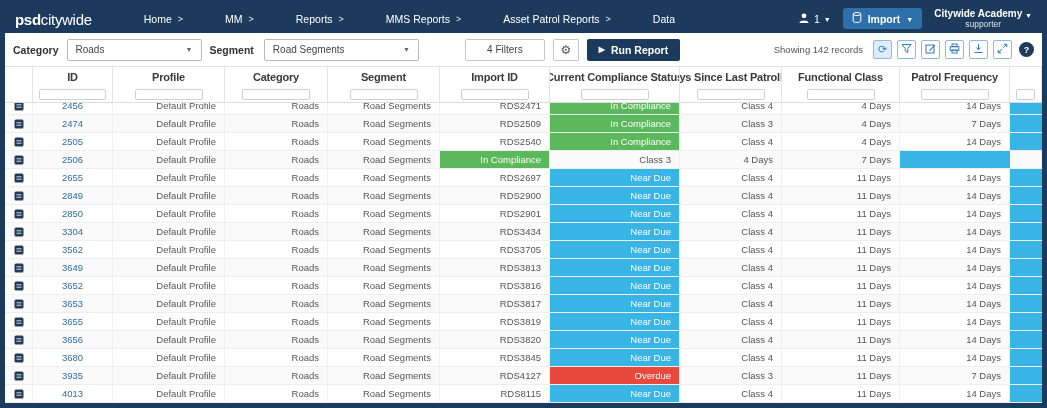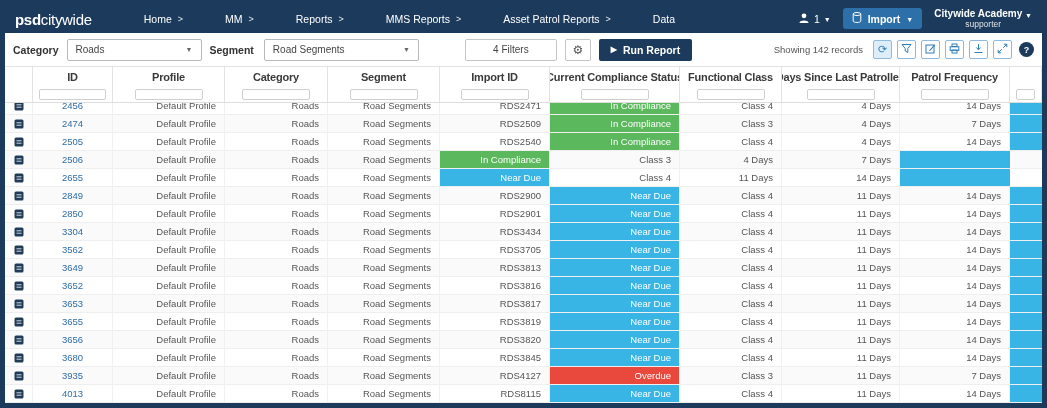--- a/index.html
+++ b/index.html
@@ -46,21 +46,21 @@
     padding: 0 8px; font-size: 10px; color: #444; cursor: pointer;
   }
   .sel-caret { color: #666; font-size: 7px; margin-left: 8px; }
   .w-cat { width: 135px; }
   .w-seg { width: 155px; margin-left: 2px; }
   .btn-outline {
     height: 22px; border: 1px solid #c5c5c5; background: #fff; border-radius: 2px;
     font-size: 10px; color: #444; display: flex; align-items: center; justify-content: center;
     cursor: pointer;
   }
-  .filters-btn { width: 92px; margin-left: 38px; }
+  .filters-btn { width: 80px; margin-left: 38px; }
   .gear-btn { width: 26px; font-size: 12px; color: #555; }
   .run-btn {
     height: 22px; background: #1c3a5c; color: #fff; border-radius: 2px;
     font-size: 10.5px; font-weight: 700; display: flex; align-items: center;
     gap: 6px; padding: 0 12px; cursor: pointer;
   }
   .run-btn .play { font-size: 8px; }
   .tb-right { margin-left: auto; display: flex; align-items: center; gap: 5px; }
   .showing { font-size: 9.5px; color: #555; margin-right: 5px; white-space: nowrap; }
   .icon-btn {
@@ -221,22 +221,22 @@
   </div>
 
   <div class="grid t-head">
       <div class="h-cell empty"></div>
       <div class="h-cell">ID</div>
       <div class="h-cell">Profile</div>
       <div class="h-cell">Category</div>
       <div class="h-cell">Segment</div>
       <div class="h-cell">Import ID</div>
       <div class="h-cell">Current Compliance Status</div>
+      <div class="h-cell">Days Since Last Patrolled</div>
       <div class="h-cell">Functional Class</div>
-      <div class="h-cell">Days Since Last Patrolled</div>
       <div class="h-cell">Patrol Frequency</div>
       <div class="h-cell empty"></div>
     </div>
 
   <div class="grid t-filter">
       <div class="f-cell"></div>
       <div class="f-cell">
         <input class="f-input" type="text" style="">
       </div>
       <div class="f-cell">
@@ -363,20 +363,21 @@
               <rect x="0.5" y="0.5" width="9" height="9" rx="1.5" fill="#223c58"></rect>
               <path d="M2.5 3.8h5M2.5 6.2h5" stroke="#cfd9e4" stroke-width="1"></path>
             </svg>
           </div>
           <div class="c id-c">
             <span class="id-link">2655</span>
           </div>
           <div class="c">Default Profile</div>
           <div class="c">Roads</div>
           <div class="c">Road Segments</div>
+          <div class="c">RDS2697</div>
           <div class="c status-c" style="background: rgb(56, 180, 229);">Near Due</div>
           <div class="c">Class 4</div>
           <div class="c">11 Days</div>
           <div class="c">14 Days</div>
           <div class="c map-c">
             <div class="map-fill" style="background: rgb(56, 180, 229);"></div>
           </div>
         </div>
         <div class="grid t-row">
           <div class="c icon-c">

